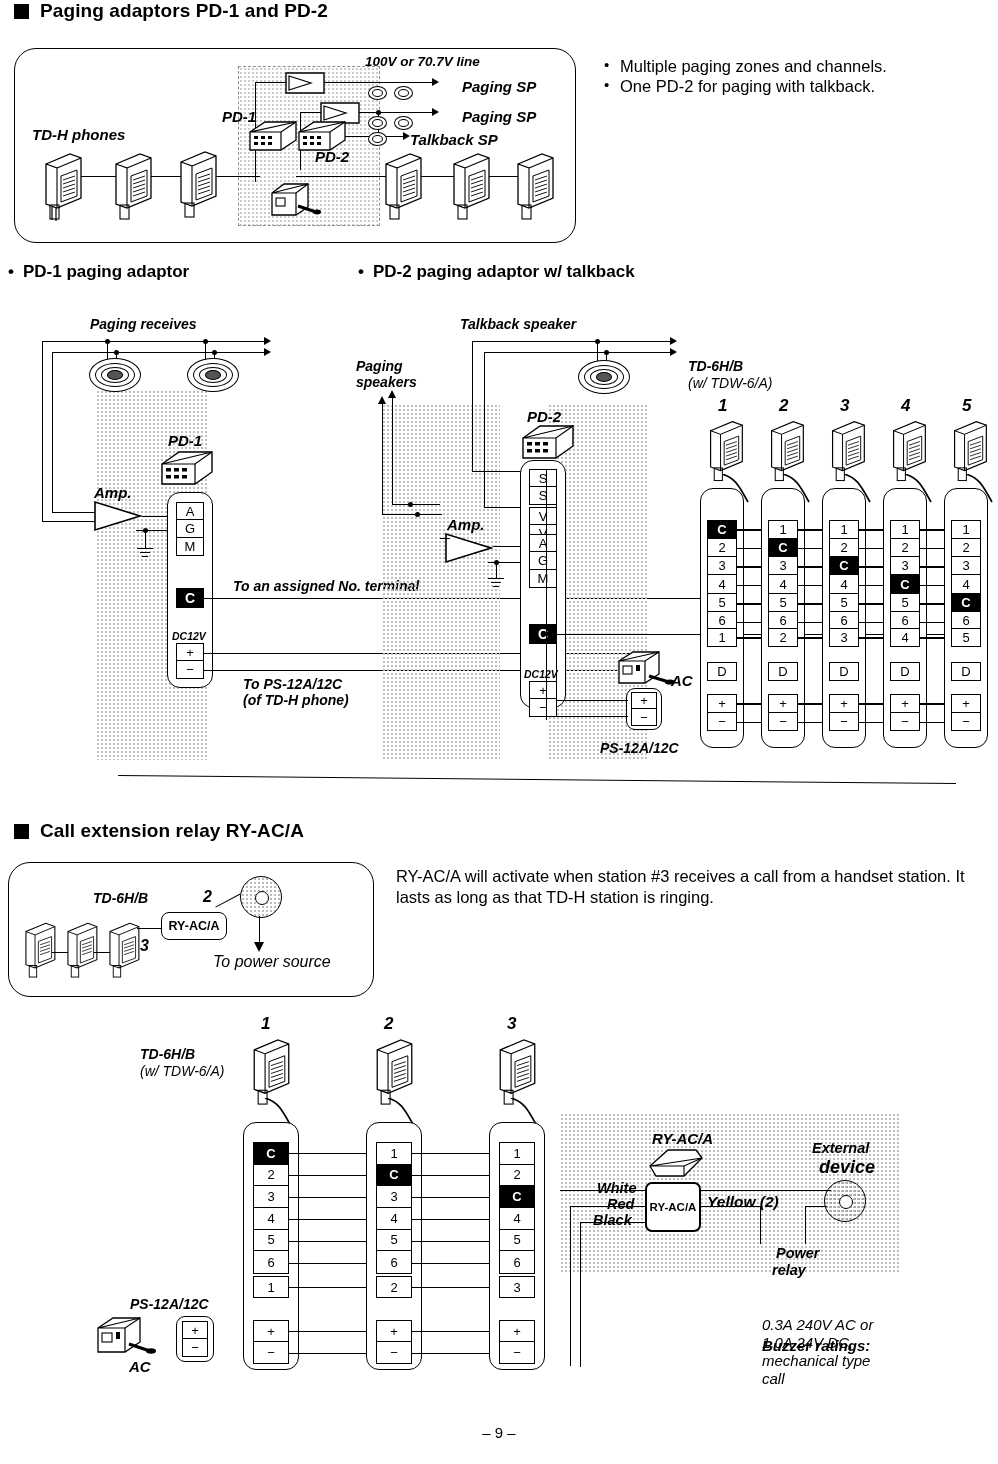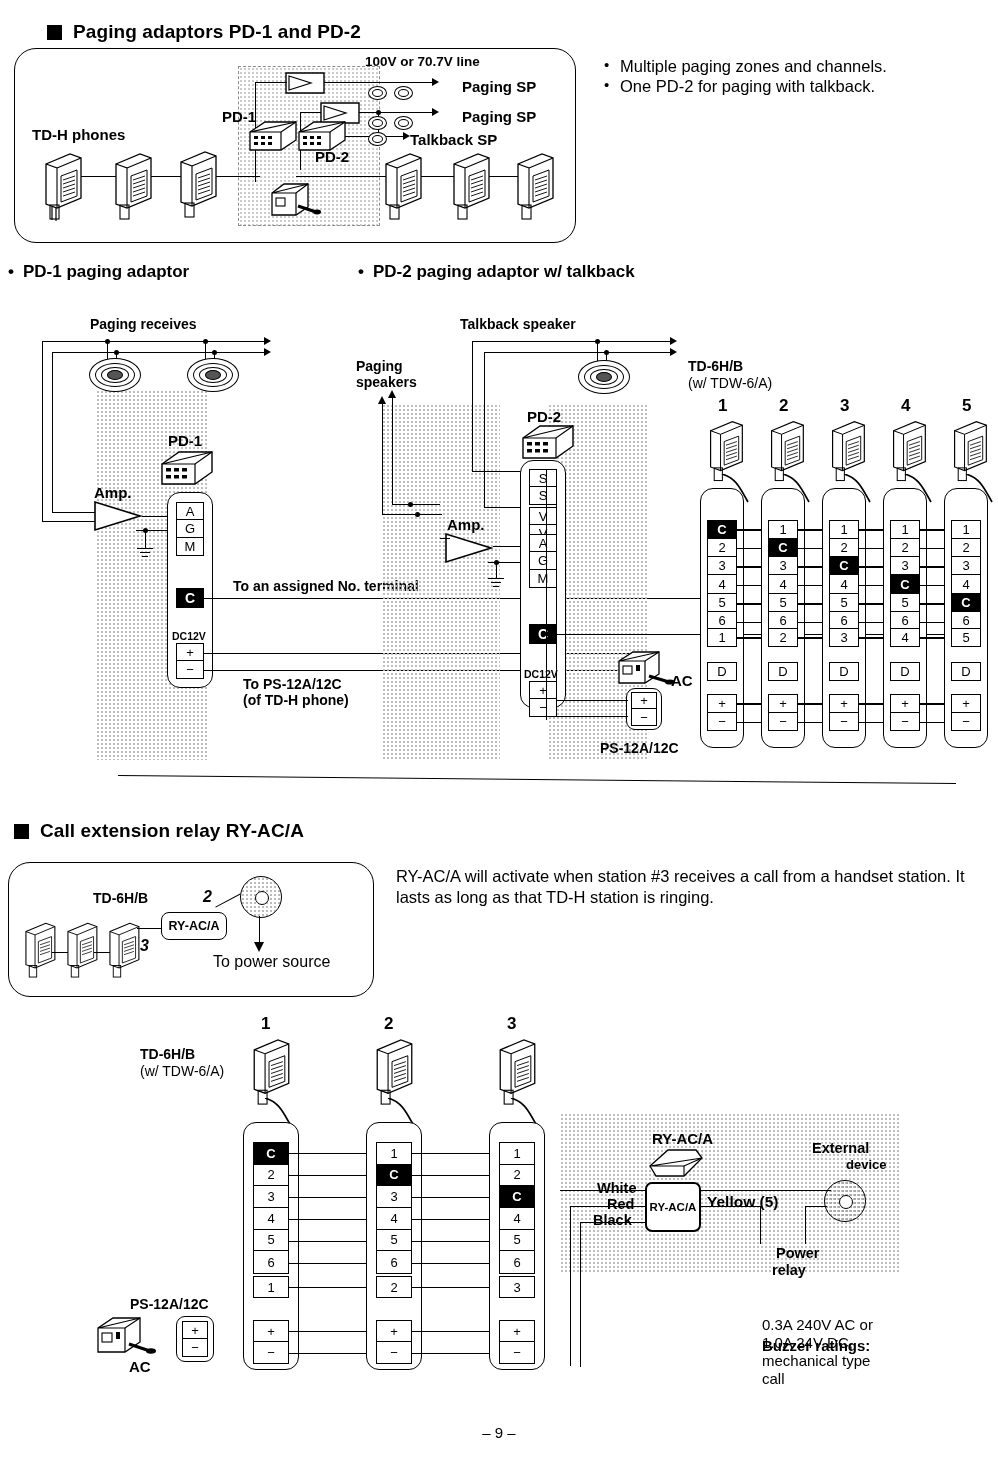--- a/index.html
+++ b/index.html
@@ -59,33 +59,33 @@
   .phone svg{display:block;}
 
   
   .shade{position:absolute;
     background-image:radial-gradient(#b9b9b9 0.7px, transparent 0.8px);
     background-size:4px 4px;}
   .dashzone{position:absolute;border:1.5px dashed #8d8d8d;box-sizing:border-box;
     background-image:radial-gradient(#c8c8c8 0.7px, transparent 0.8px);
     background-size:4px 4px;}
 
-  .lbl{position:absolute;font-size:13px;line-height:1.18;white-space:nowrap;}
+  .lbl{position:absolute;font-size:13px;line-height:1.18;white-space:nowrap;font-style:italic;}
   .lbl.b{font-weight:bold;}
   .lbl.s{font-size:11px;font-weight:bold;}
 
   .arrowhead{position:absolute;width:0;height:0;border-style:solid;}
 
   .hr{position:absolute;background:#000;height:1.3px;transform:rotate(.55deg);}
   .pageno{position:absolute;width:100%;text-align:center;font-size:15px;}
 </style>
 </head>
 <body>
 
-<div class="abs sect-head" style="left:14px;top:21px;margin-left:33px;">
+<div class="abs sect-head" style="left:14px;top:0;">
   <span class="sq"></span>
   <span>Paging adaptors PD-1 and PD-2</span>
 </div>
 
 <div class="abs roundbox" style="left:14px;top:48px;width:562px;height:195px;"></div>
 
 <div class="dashzone" style="left:238px;top:66px;width:142px;height:160px;"></div>
 
 <div class="box3d abs" style="left:285px;top:72px;">
   <svg width="40" height="22" viewBox="0 0 40 22">
@@ -926,23 +926,23 @@
   <svg width="56" height="34" viewBox="0 0 56 34">
       <polygon points="2,18 20,2 48,2 54,10 36,28 8,28" fill="#fff" stroke="#000" stroke-width="1.3"></polygon>
       <polygon points="2,18 36,18 54,10" fill="none" stroke="#000" stroke-width="1.2"></polygon>
       <line x1="36" y1="18" x2="36" y2="28" stroke="#000" stroke-width="1.1"></line>
     </svg>
 </div>
 <div class="abs" style="left:645px;top:1182px;width:56px;height:50px;border:2px solid #000;border-radius:7px;box-sizing:border-box;background:#fff;display:flex;align-items:center;justify-content:center;font-size:11.5px;font-weight:bold;">RY-AC/A</div>
 <div class="lbl b" style="left:597px;top:1180px;font-size:14.5px;">White</div>
 <div class="lbl b" style="left:607px;top:1196px;font-size:14.5px;">Red</div>
 <div class="lbl b" style="left:593px;top:1212px;font-size:14.5px;">Black</div>
-<div class="lbl b" style="left:707px;top:1193px;font-size:15.5px;">Yellow (5)</div>
+<div class="lbl b" style="left:707px;top:1193px;font-size:15.5px;">Yellow (2)</div>
 <div class="lbl b" style="left:812px;top:1140px;font-size:14.5px;">External</div>
-<div class="lbl b" style="left:846px;top:1157px;font-size:13px;">device</div>
+<div class="lbl b" style="left:819px;top:1157px;font-size:18px;">device</div>
 <div class="abs" style="left:824px;top:1180px;width:40px;height:40px;border:1.4px solid #000;border-radius:50%;background-image:radial-gradient(#aaa 0.9px,transparent 1px);background-size:4px 4px;">
   <div style="position:absolute;left:14px;top:14px;width:12px;height:12px;border:1.3px solid #000;border-radius:50%;background:#fff;"></div>
 </div>
 <div class="lbl b" style="left:776px;top:1245px;font-size:14.5px;">Power</div>
 <div class="lbl b" style="left:772px;top:1262px;font-size:14.5px;">relay</div>
 
 <div class="wire wh" style="left:560px;top:1190px;width:85px;"></div>
 <div class="wire wh" style="left:570px;top:1206px;width:75px;"></div>
 <div class="wire wh" style="left:580px;top:1222px;width:65px;"></div>
 <div class="wire wv" style="left:570px;top:1206px;height:160px;"></div>

